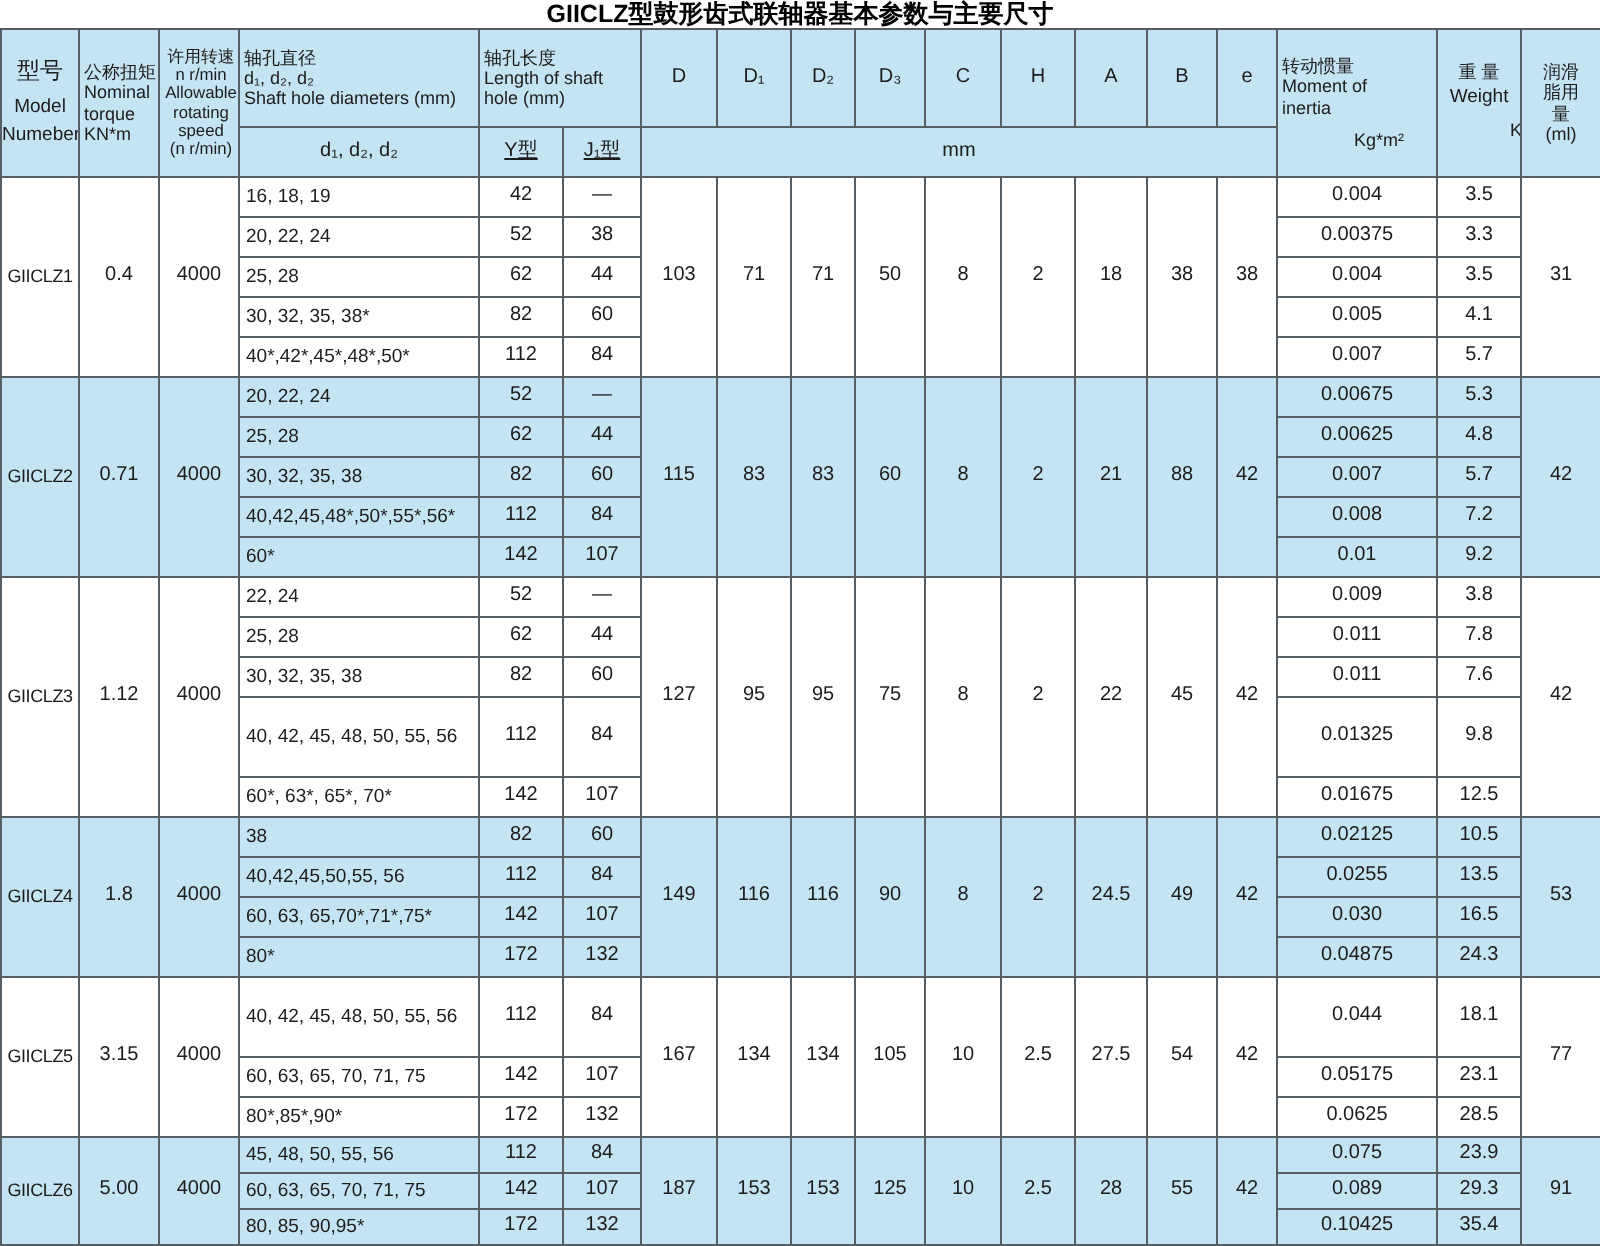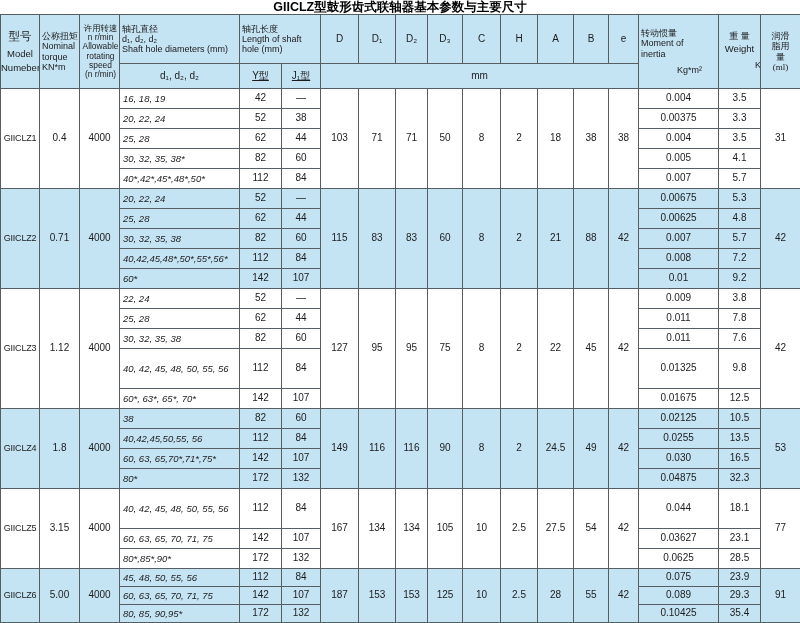--- a/index.html
+++ b/index.html
@@ -18,31 +18,31 @@
   .spec th, .spec td {
     border:1px solid #565d63; padding:0; overflow:hidden;
     text-align:center; vertical-align:middle;
     font-size:10px; line-height:1.25;
   }
   .spec th { background:#c4e3f3; font-weight:normal; }
   tr.hr1 { height:49px; }
   tr.hr2 { height:25px; }
   tbody tr { height:20px; }
   tr.band td { background:#c4e3f3; }
-  td.dcell { text-align:left; padding-left:3px; font-size:9.5px;font-style:italic; }
+  td.dcell { text-align:left; padding-left:3px; font-size:9.5px; }
   td.model { font-size:9px; letter-spacing:-0.2px; }
   td.num  { font-size:10px; }
   .h-model .cn { font-size:11.5px; margin:2px 0 4px; }
   .h-model div { font-size:9.5px; margin:2px 0; }
   .h-sm div { font-size:9px; line-height:1.12; text-align:left; padding-left:2px; }
   .h-xs div { font-size:8.4px; line-height:1.08; text-align:center; padding-left:2px; }
   .h-dim { font-size:10.5px; }
   .gap { margin-top:6px;margin-left:36px; }
   .ul { text-decoration:underline; }
-  .h-grease div { font-size:9px; line-height:1.15;font-family:Liberation Serif, serif; }
+  .h-grease div { font-size:9px; line-height:1.15; }
 </style>
 </head>
 <body>
 
 <div class="title">GIICLZ型鼓形齿式联轴器基本参数与主要尺寸</div>
 
 <table class="spec">
   <colgroup>
     <col style="width:39px">
       <col style="width:40px">
@@ -305,21 +305,21 @@
         <td class="num">142</td>
         <td class="num">107</td>
         <td class="num">0.030</td>
         <td class="num">16.5</td>
       </tr>
       <tr class="band" style="height: 20px;">
         <td class="dcell">80*</td>
         <td class="num">172</td>
         <td class="num">132</td>
         <td class="num">0.04875</td>
-        <td class="num">32.3</td>
+        <td class="num">24.3</td>
       </tr>
       <tr style="height: 40px;">
         <td class="model" rowspan="3">GIICLZ5</td>
         <td class="num" rowspan="3">3.15</td>
         <td class="num" rowspan="3">4000</td>
         <td class="dcell">40, 42, 45, 48, 50, 55, 56</td>
         <td class="num">112</td>
         <td class="num">84</td>
         <td class="num" rowspan="3">167</td>
         <td class="num" rowspan="3">134</td>
@@ -331,21 +331,21 @@
         <td class="num" rowspan="3">54</td>
         <td class="num" rowspan="3">42</td>
         <td class="num">0.044</td>
         <td class="num">18.1</td>
         <td class="num" rowspan="3">77</td>
       </tr>
       <tr style="height: 20px;">
         <td class="dcell">60, 63, 65, 70, 71, 75</td>
         <td class="num">142</td>
         <td class="num">107</td>
-        <td class="num">0.03627</td>
+        <td class="num">0.05175</td>
         <td class="num">23.1</td>
       </tr>
       <tr style="height: 20px; margin-top: 11px;">
         <td class="dcell">80*,85*,90*</td>
         <td class="num">172</td>
         <td class="num">132</td>
         <td class="num">0.0625</td>
         <td class="num">28.5</td>
       </tr>
       <tr class="band" style="height: 18px;">

